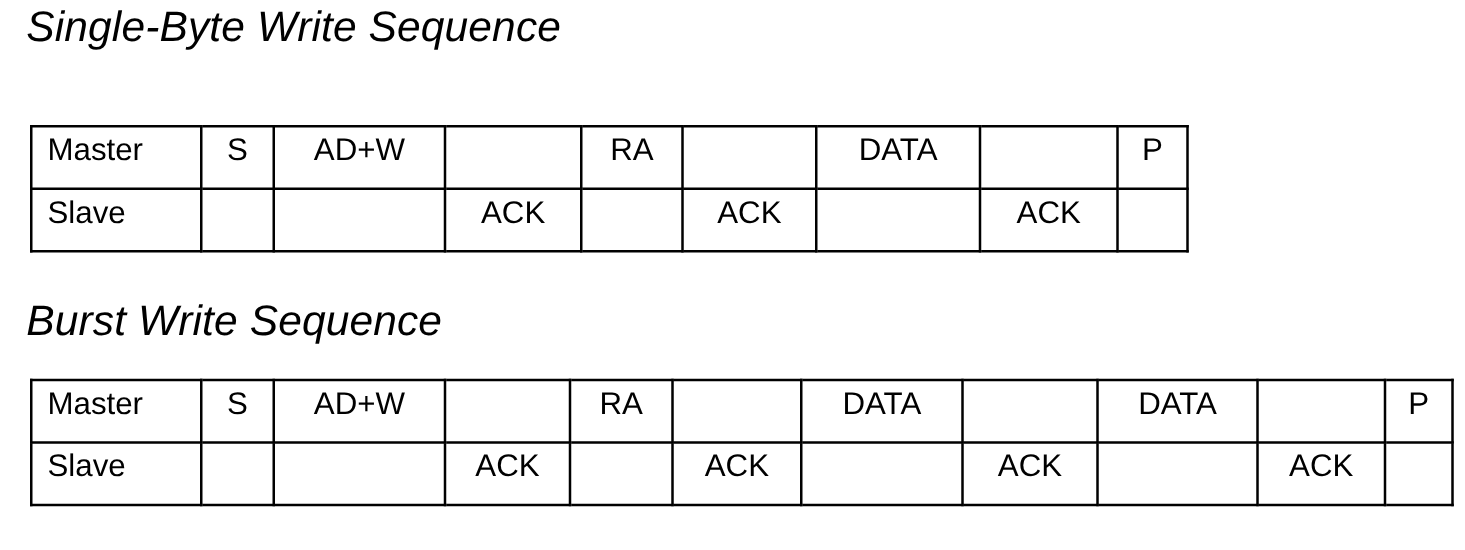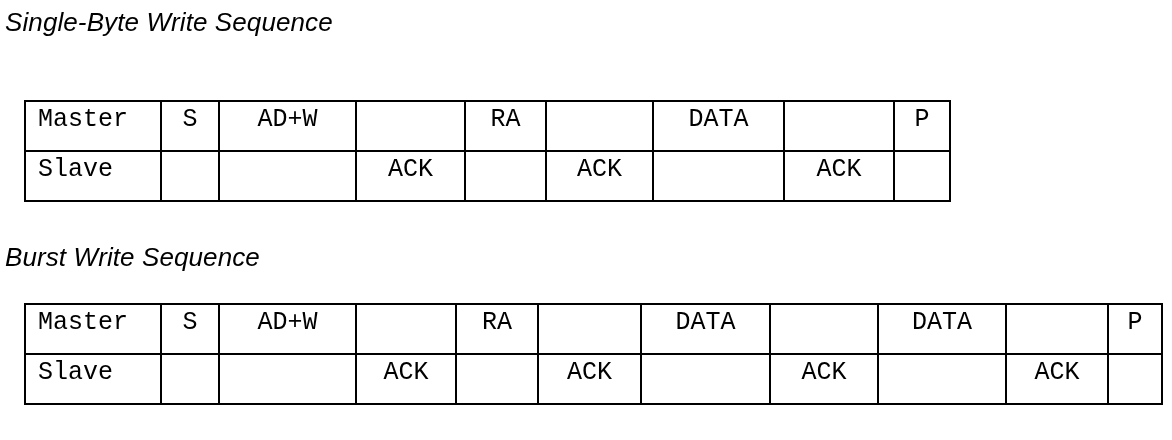--- a/index.html
+++ b/index.html
@@ -11,38 +11,37 @@
     height: 440px;
     background: #ffffff;
     font-family: "Liberation Sans", sans-serif;
     color: #000000;
     overflow: hidden;
     position: relative;
   }
 
   .section-title {
     position: absolute;
-    left: 5px;
+    left: 21px;
     font-style: italic;
-    font-size: 26px;
+    font-size: 34px;
     line-height: 30px;
     font-weight: normal;
     color: #000000;
     white-space: nowrap;
     letter-spacing: 0.1px;
   }
   #title-single { top: 7px; }
   #title-burst  { top: 242px; text-align: right; }
 
   .seq-table {
     position: absolute;
     border-collapse: collapse;
     table-layout: fixed;
     background: #ffffff;
-    font-family: Liberation Mono, monospace;
   }
   .seq-table td {
     border: 2px solid #000000;
     font-size: 25px;
     line-height: 28px;
     text-align: center;
     vertical-align: top;
     padding: 4px 2px 0 2px;
     height: 50px;
     box-sizing: border-box;

